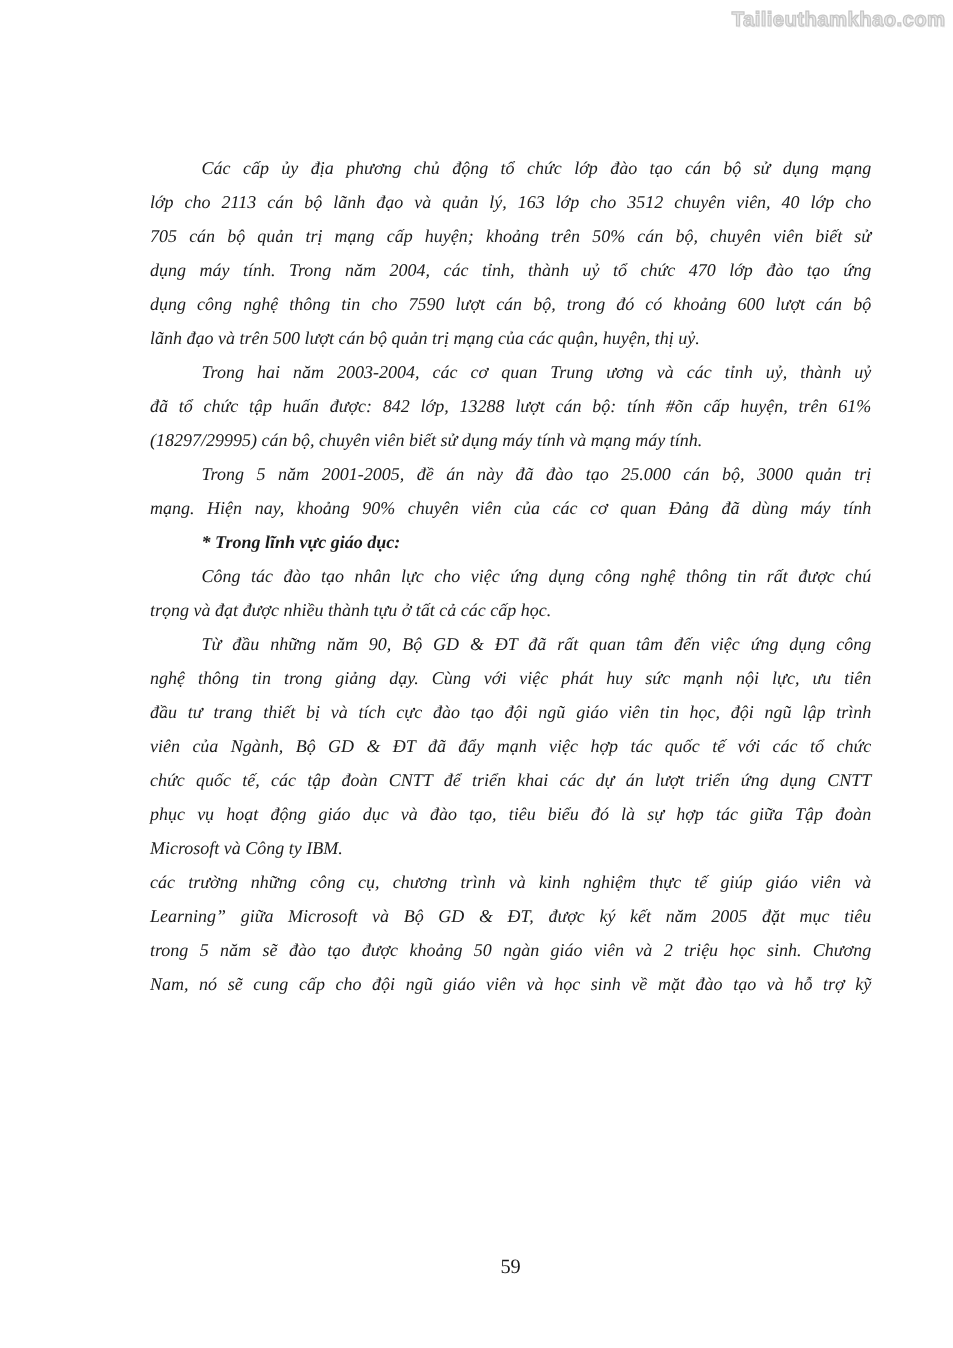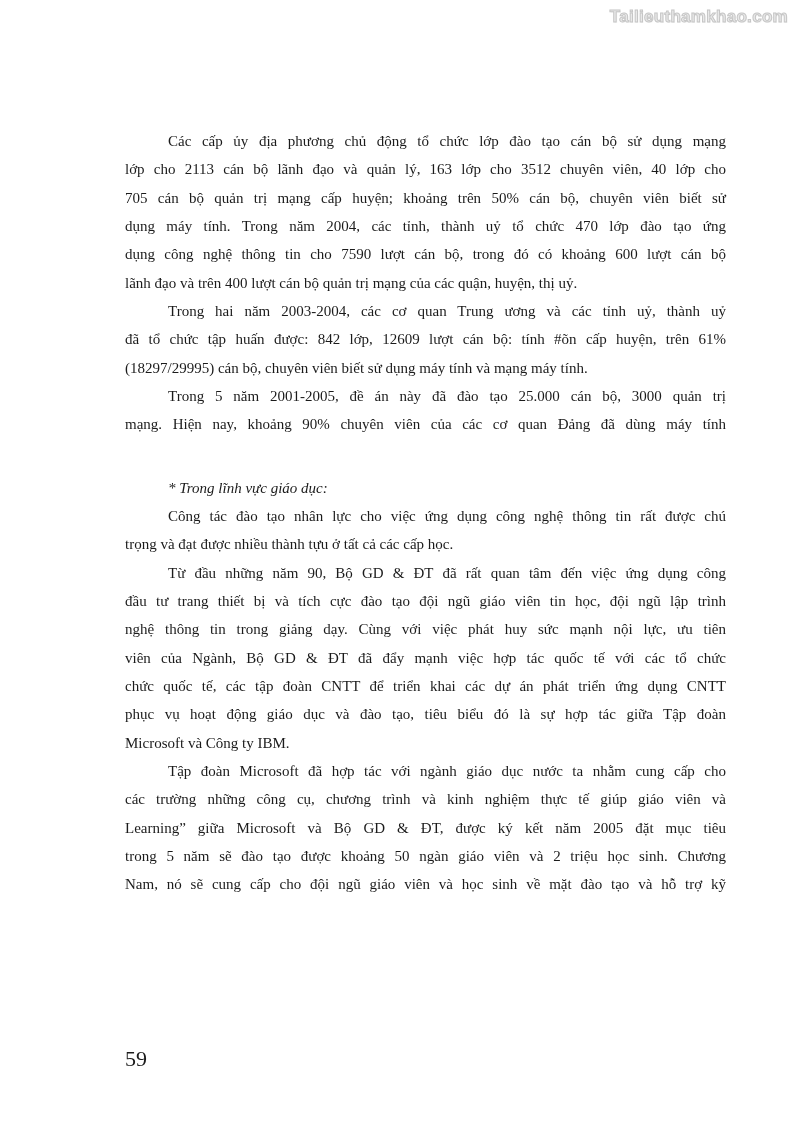--- a/index.html
+++ b/index.html
@@ -37,74 +37,73 @@
   }
   .line {
     font-size: 15px;
     line-height: 28.33px;
     height: 28.33px;
     text-align: justify;
     text-align-last: justify;
     -moz-text-align-last: justify;
     white-space: normal;
     overflow: visible;
+    font-style: italic;
   }
   .line.first {
     text-indent: 43px;
   }
   .line.last {
     text-align-last: left;
     -moz-text-align-last: left;
   }
   .line.heading {
     text-align: left;
     text-align-last: left;
     -moz-text-align-last: left;
-    font-weight: normal;
+    font-weight: bold;
     font-style: italic;
-    margin-top: 35px;
   }
   .footer {
     position: absolute;
     left: 125px;
     top: 1046px;
     width: 601px;
-    text-align: left;
-    font-size: 22px;
+    text-align: center;
+    font-size: 17px;
   }
 </style>
 </head>
 <body>
 
 <div class="page">
   <div class="watermark">Tailieuthamkhao.com</div>
 
   <div class="content">
       <div class="line first">Các cấp ủy địa phương chủ động tổ chức lớp đào tạo cán bộ sử dụng mạng</div>
       <div class="line">lớp cho 2113 cán bộ lãnh đạo và quản lý, 163 lớp cho 3512 chuyên viên, 40 lớp cho</div>
       <div class="line">705 cán bộ quản trị mạng cấp huyện; khoảng trên 50% cán bộ, chuyên viên biết sử</div>
       <div class="line">dụng máy tính. Trong năm 2004, các tỉnh, thành uỷ tổ chức 470 lớp đào tạo ứng</div>
       <div class="line">dụng công nghệ thông tin cho 7590 lượt cán bộ, trong đó có khoảng 600 lượt cán bộ</div>
-      <div class="line last">lãnh đạo và trên 400 lượt cán bộ quản trị mạng của các quận, huyện, thị uỷ.</div>
+      <div class="line last">lãnh đạo và trên 500 lượt cán bộ quản trị mạng của các quận, huyện, thị uỷ.</div>
       <div class="line first">Trong hai năm 2003-2004, các cơ quan Trung ương và các tỉnh uỷ, thành uỷ</div>
-      <div class="line">đã tổ chức tập huấn được: 842 lớp, 12609 lượt cán bộ: tính #õn cấp huyện, trên 61%</div>
+      <div class="line">đã tổ chức tập huấn được: 842 lớp, 13288 lượt cán bộ: tính #õn cấp huyện, trên 61%</div>
       <div class="line last">(18297/29995) cán bộ, chuyên viên biết sử dụng máy tính và mạng máy tính.</div>
       <div class="line first">Trong 5 năm 2001-2005, đề án này đã đào tạo 25.000 cán bộ, 3000 quản trị</div>
       <div class="line">mạng. Hiện nay, khoảng 90% chuyên viên của các cơ quan Đảng đã dùng máy tính</div>
       <div class="line heading first last">* Trong lĩnh vực giáo dục:</div>
       <div class="line first">Công tác đào tạo nhân lực cho việc ứng dụng công nghệ thông tin rất được chú</div>
       <div class="line last">trọng và đạt được nhiều thành tựu ở tất cả các cấp học.</div>
       <div class="line first">Từ đầu những năm 90, Bộ GD &amp; ĐT đã rất quan tâm đến việc ứng dụng công</div>
+      <div class="line">nghệ thông tin trong giảng dạy. Cùng với việc phát huy sức mạnh nội lực, ưu tiên</div>
       <div class="line">đầu tư trang thiết bị và tích cực đào tạo đội ngũ giáo viên tin học, đội ngũ lập trình</div>
-      <div class="line">nghệ thông tin trong giảng dạy. Cùng với việc phát huy sức mạnh nội lực, ưu tiên</div>
       <div class="line">viên của Ngành, Bộ GD &amp; ĐT đã đẩy mạnh việc hợp tác quốc tế với các tổ chức</div>
-      <div class="line">chức quốc tế, các tập đoàn CNTT để triển khai các dự án phát triển ứng dụng CNTT</div>
+      <div class="line">chức quốc tế, các tập đoàn CNTT để triển khai các dự án lượt triển ứng dụng CNTT</div>
       <div class="line">phục vụ hoạt động giáo dục và đào tạo, tiêu biểu đó là sự hợp tác giữa Tập đoàn</div>
       <div class="line last">Microsoft và Công ty IBM.</div>
-      <div class="line first">Tập đoàn Microsoft đã hợp tác với ngành giáo dục nước ta nhằm cung cấp cho</div>
       <div class="line">các trường những công cụ, chương trình và kinh nghiệm thực tế giúp giáo viên và</div>
       <div class="line">Learning” giữa Microsoft và Bộ GD &amp; ĐT, được ký kết năm 2005 đặt mục tiêu</div>
       <div class="line">trong 5 năm sẽ đào tạo được khoảng 50 ngàn giáo viên và 2 triệu học sinh. Chương</div>
       <div class="line">Nam, nó sẽ cung cấp cho đội ngũ giáo viên và học sinh về mặt đào tạo và hỗ trợ kỹ</div>
     </div>
 
   <div class="footer">59</div>
 </div>
 
 </body></html>

